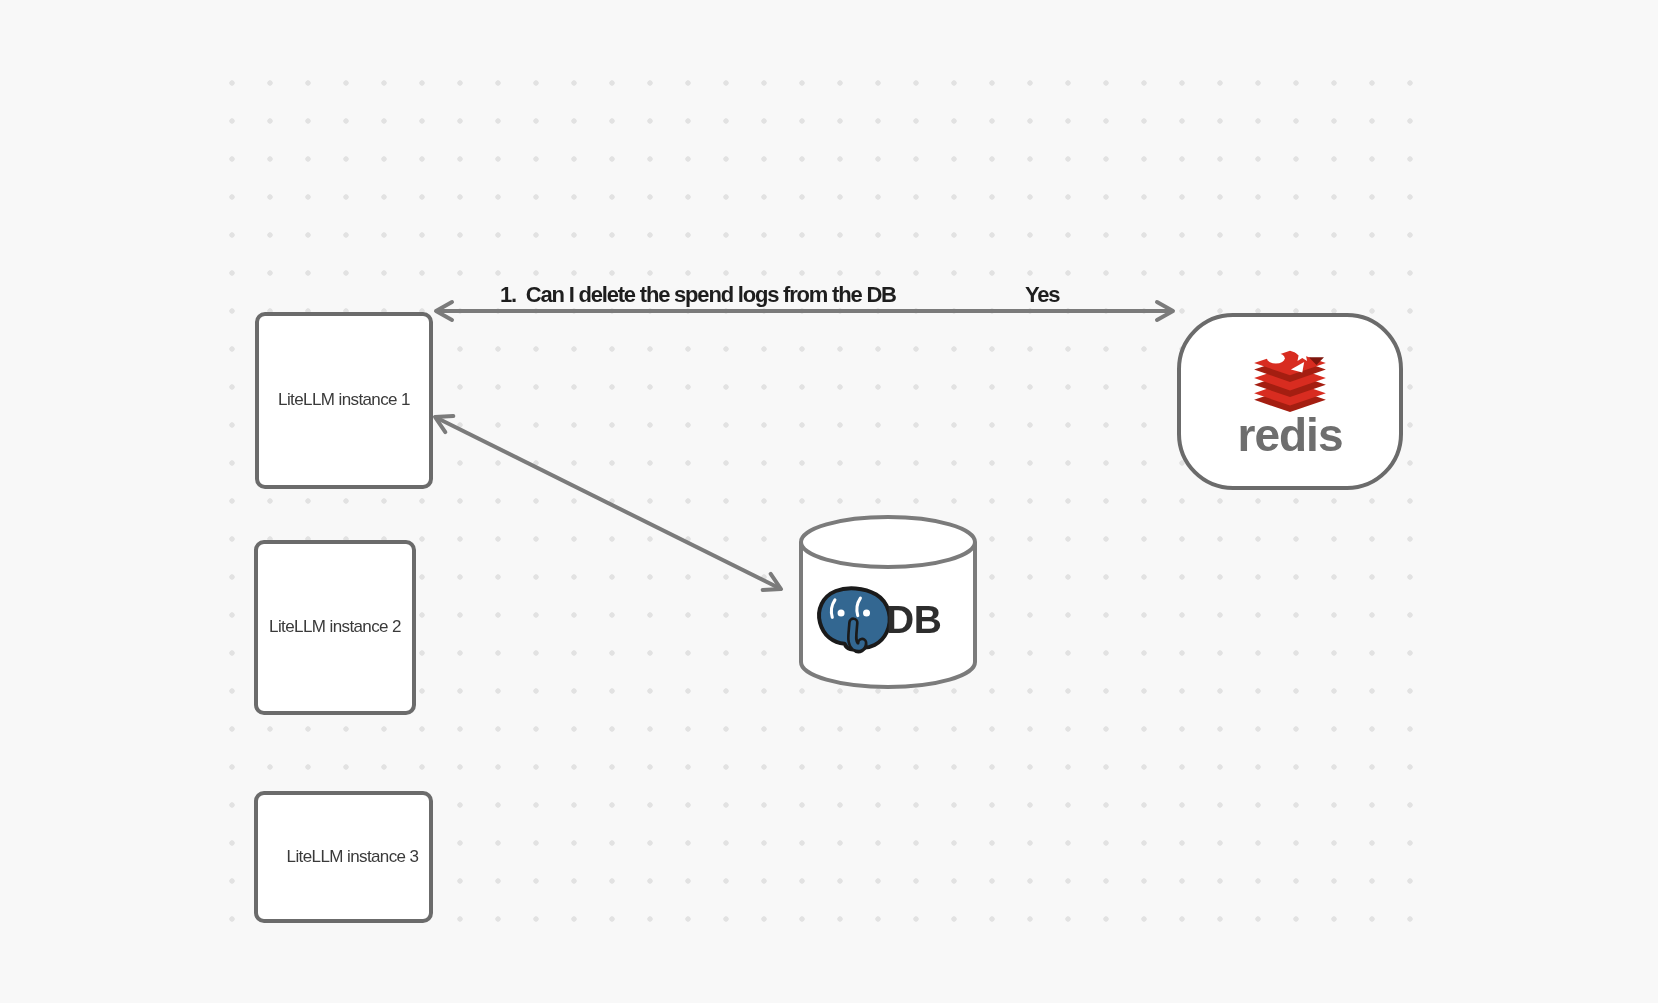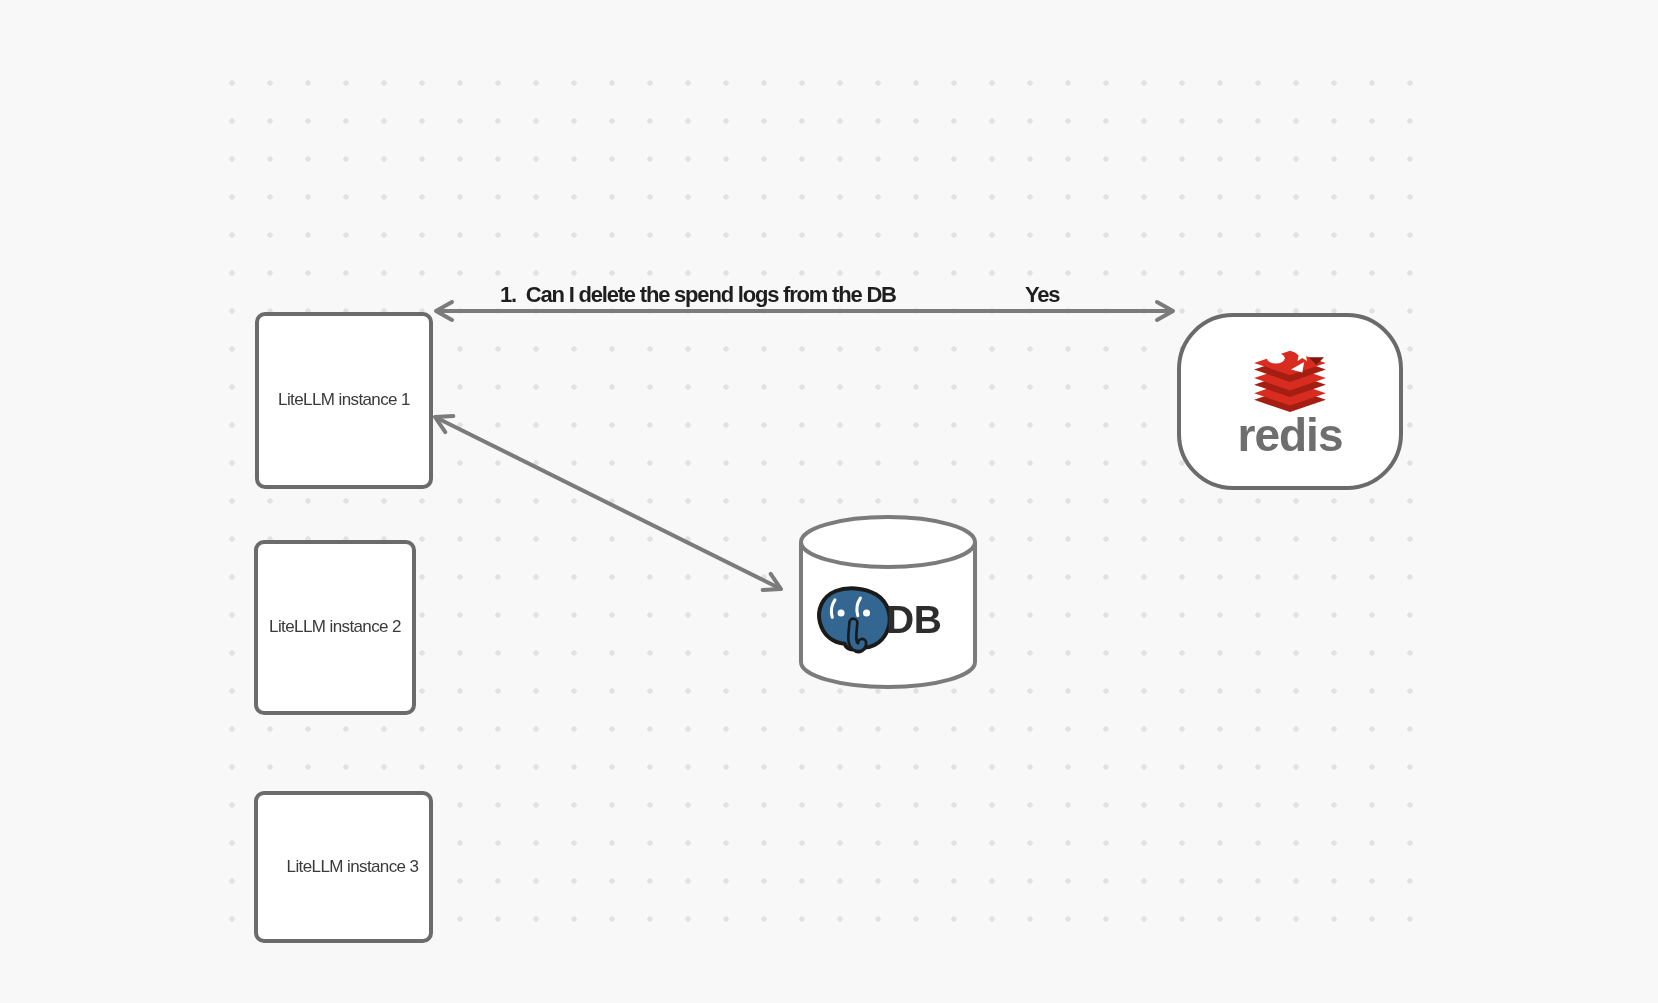--- a/index.html
+++ b/index.html
@@ -17,21 +17,21 @@
   .node-box {
     position:absolute; box-sizing:border-box;
     background:#ffffff; border:4px solid #6b6b6b; border-radius:10px;
     display:flex; align-items:center; justify-content:center;margin-top:36px;
   }
   .node-box .box-label {
     font-size:17px; letter-spacing:-0.6px; color:#3a3a3a; line-height:1.2;
   }
   #instance-1 { left:255px; top:276px; width:178px; height:177px; }
   #instance-2 { left:254px; top:504px; width:162px; height:175px; }
-  #instance-3 { left:254px; top:755px; width:179px; height:152px;padding-left:18px; }
+  #instance-3 { left:254px; top:755px; width:179px; height:132px;padding-left:18px; }
   .redis-node {
     position:absolute; left:1177px; top:277px; width:226px; height:177px;
     box-sizing:border-box; background:#ffffff; border:4px solid #6b6b6b;
     border-radius:56px; display:flex; flex-direction:column;
     align-items:center; justify-content:center;margin-top:36px;
   }
   .redis-wordmark {
     color:#6e6e6e; font-size:46px; font-weight:700; letter-spacing:-1px;
     line-height:0.9; margin-top:1px;
   }

